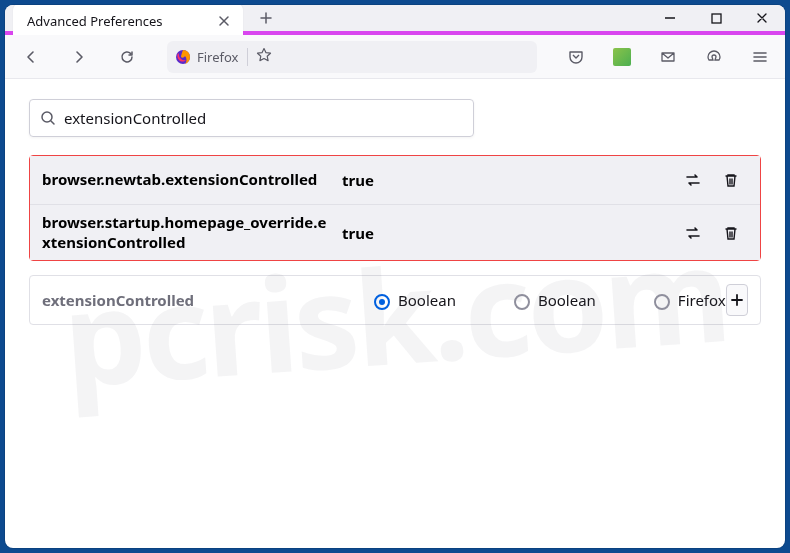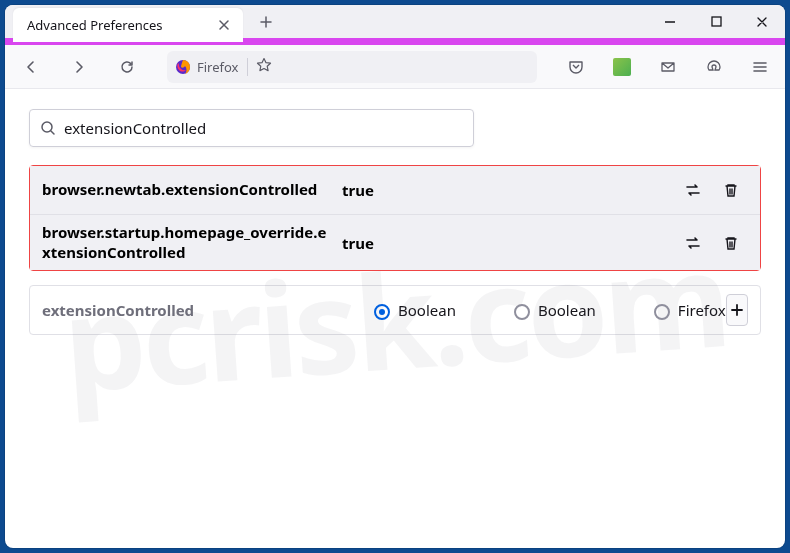--- a/index.html
+++ b/index.html
@@ -1,19 +1,19 @@
 <!DOCTYPE html>
 <html><head>
 <meta charset="utf-8">
 <style>
 * { box-sizing: border-box; margin: 0; padding: 0; font-family: system-ui, -apple-system, "Segoe UI", Arial, sans-serif; }
 body { width: 790px; height: 553px; background: #0d4a8f; padding: 5px; overflow: hidden; }
 .window { width: 100%; height: 100%; background: #fff; border-radius: 8px; overflow: hidden; display: flex; flex-direction: column; box-shadow: 0 0 0 1px rgba(0,0,0,0.1); }
 
-.titlebar { display: flex; align-items: center; height: 40px; background: #f0f0f4; border-bottom: 7px solid #d946ef; }
+.titlebar { display: flex; align-items: center; height: 30px; background: #f0f0f4; border-bottom: 4px solid #d946ef; }
 .tab { display: flex; align-items: center; background: #fff; height: 34px; margin: 6px 0 0 8px; padding: 0 10px 0 14px; border-radius: 6px 6px 0 0; min-width: 230px; font-size: 13px; color: #15141a; box-shadow: 0 -1px 2px rgba(0,0,0,0.05); }
 .tab-close { margin-left: auto; width: 18px; height: 18px; display: flex; align-items: center; justify-content: center; border-radius: 3px; cursor: pointer; color: #5b5b66; }
 .newtab-btn { width: 30px; height: 30px; margin-left: 8px; display: flex; align-items: center; justify-content: center; border-radius: 4px; cursor: pointer; color: #5b5b66; }
 .window-ctrls { margin-left: auto; display: flex; }
 .wc { width: 46px; height: 40px; display: flex; align-items: center; justify-content: center; cursor: pointer; color: #15141a; }
 
 .toolbar { display: flex; align-items: center; height: 44px; padding: 0 10px; gap: 16px; background: #f9f9fb; border-bottom: 1px solid #e8e8ed; justify-content: space-between; }
 .nav-btn { width: 32px; height: 32px; display: flex; align-items: center; justify-content: center; border-radius: 4px; cursor: pointer; color: #5b5b66; }
 .urlbar { flex: 1; height: 32px; background: #f0f0f4; border-radius: 6px; display: flex; align-items: center; padding: 0 8px; margin: 0 8px; gap: 6px; }
 .ff-logo { width: 16px; height: 16px; }

